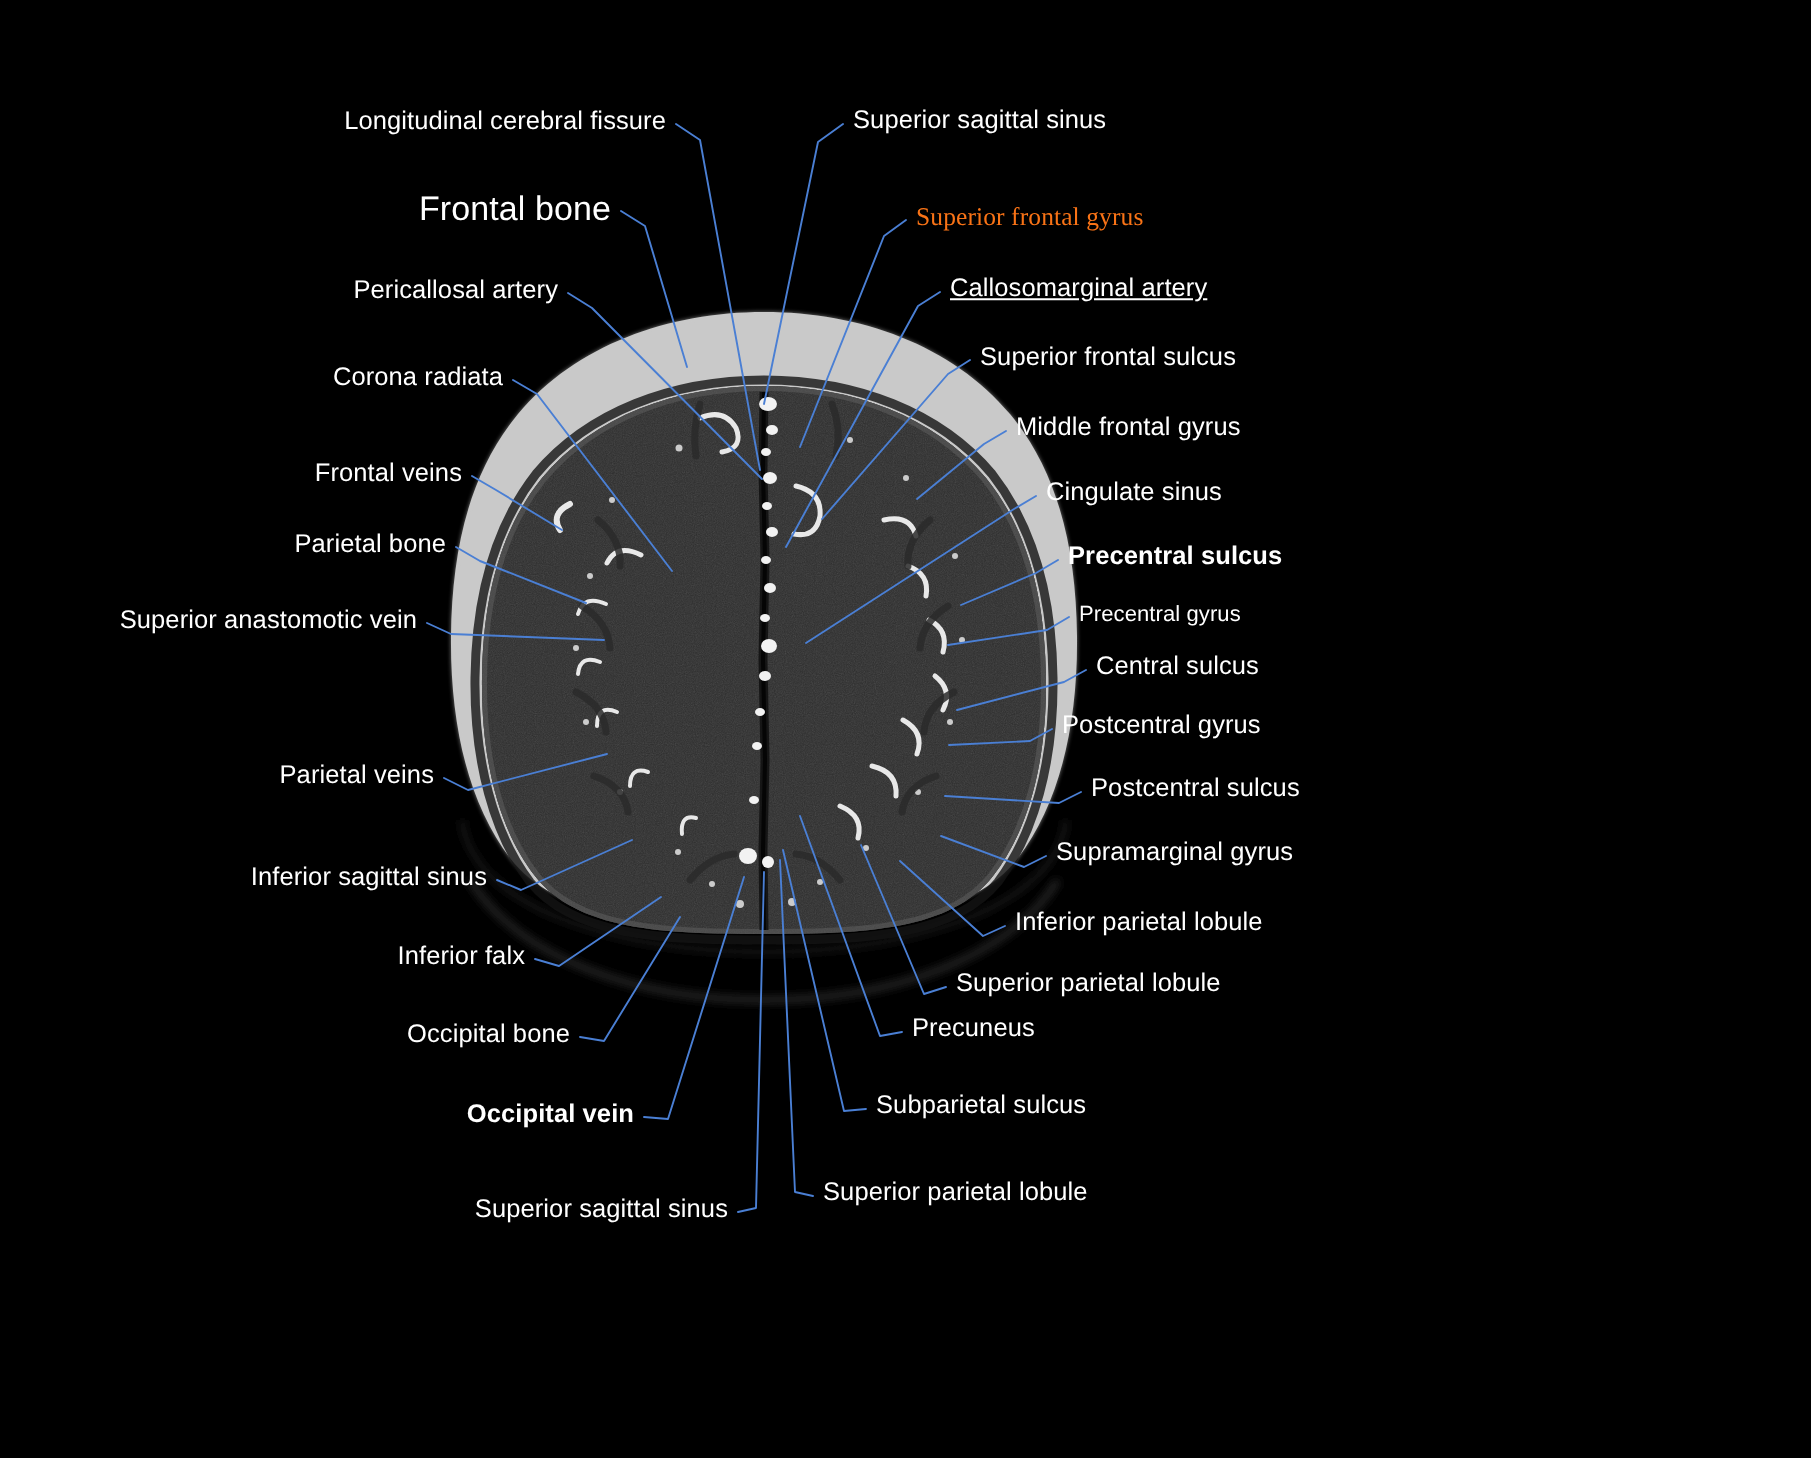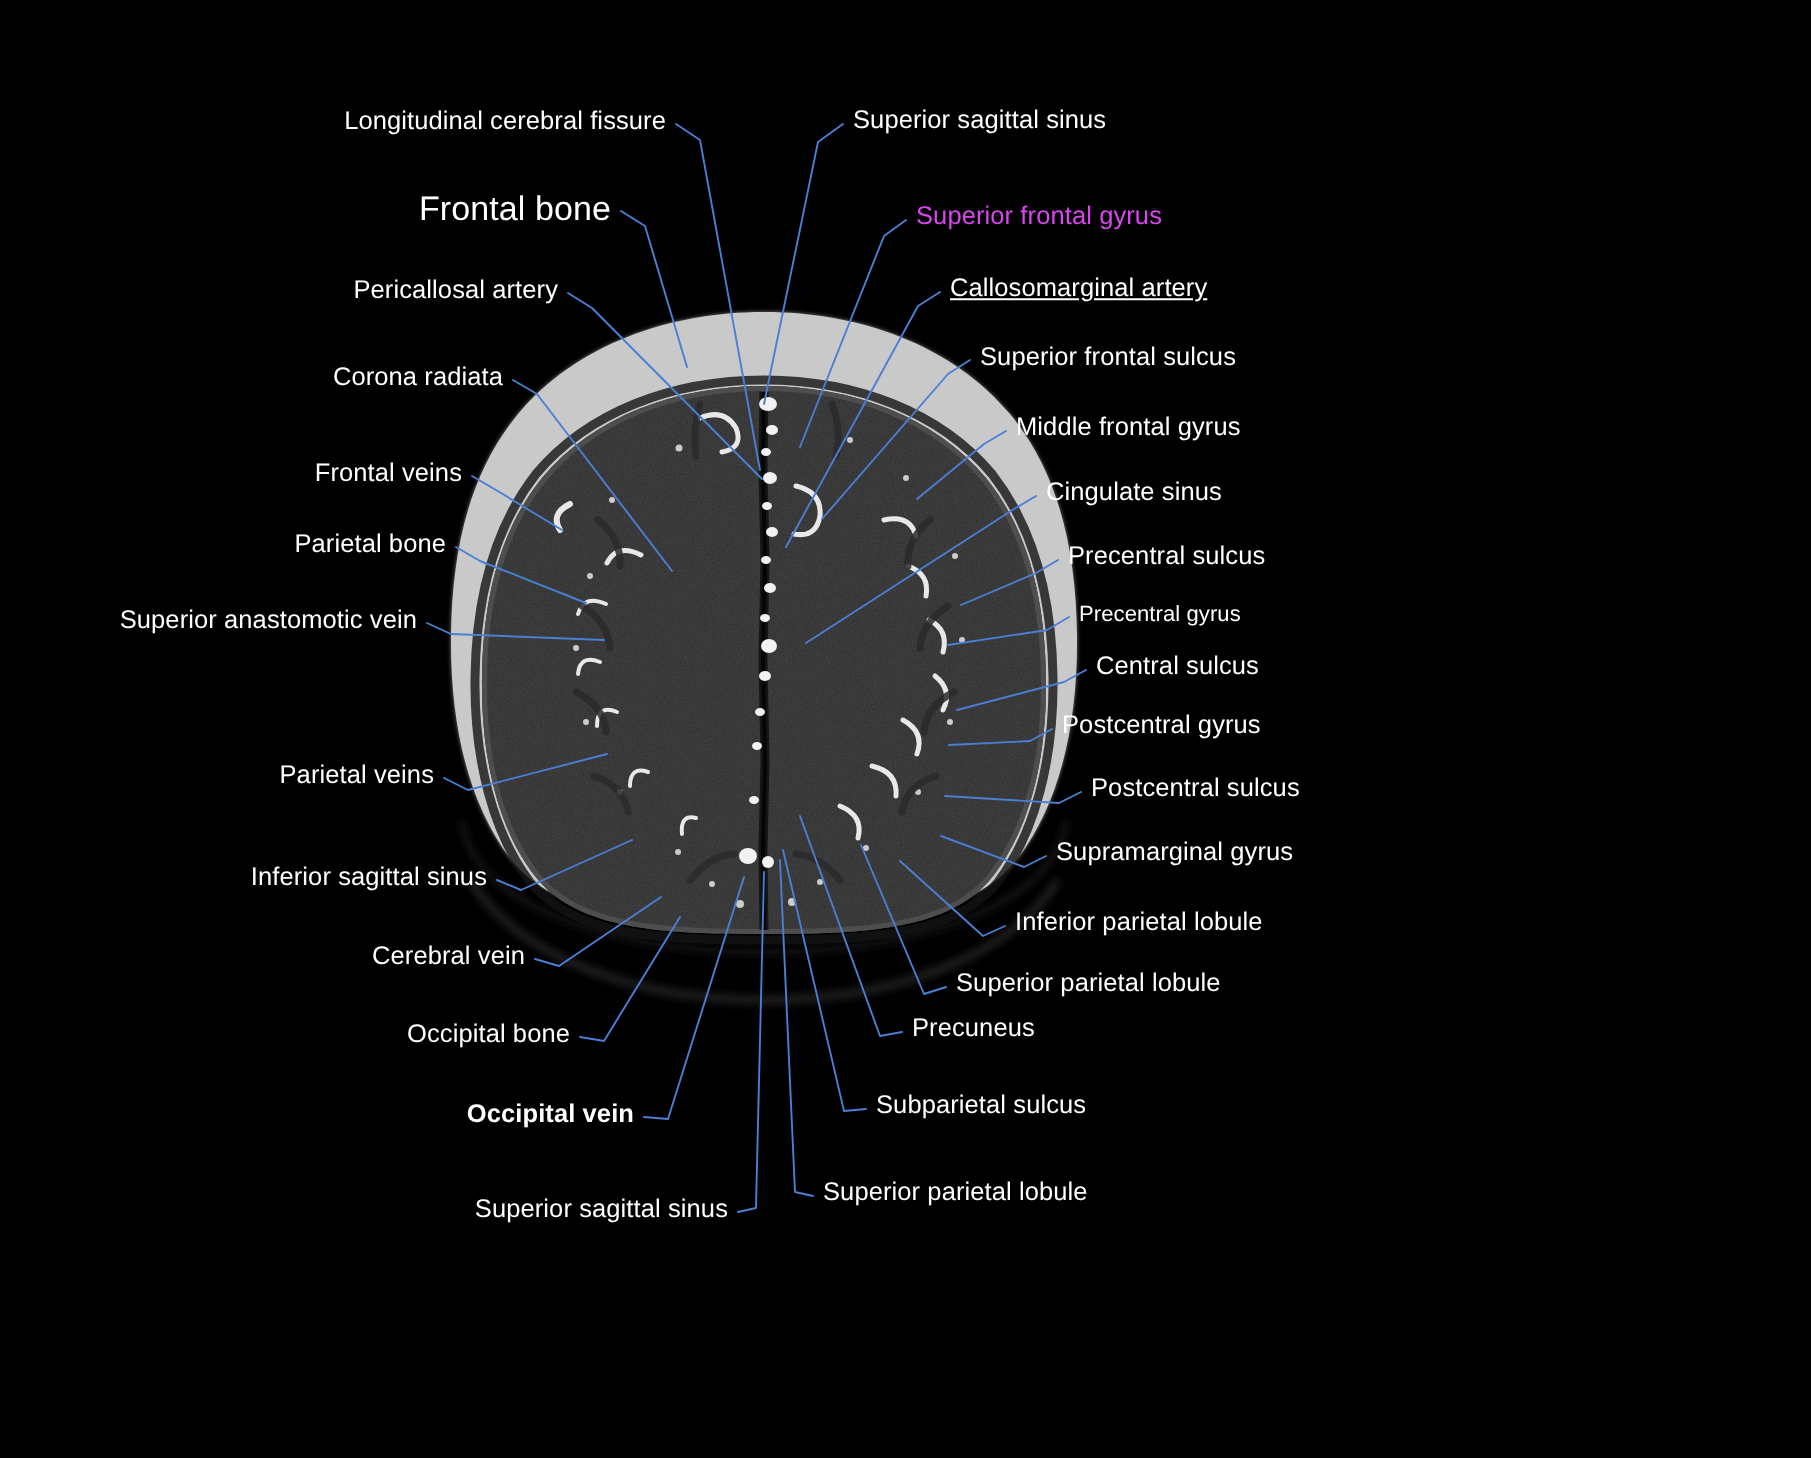--- a/index.html
+++ b/index.html
@@ -220,40 +220,40 @@
         <path d="M 866 1109 L 844 1111 L 783 850"></path>
         <path d="M 738 1212 L 756 1208 L 764 872"></path>
         <path d="M 813 1196 L 795 1192 L 780 860"></path>
       </g>
   </svg>
 
   <div id="label-layer">
       <div class="label l" style="left: 666px; top: 122px; color: rgb(255, 255, 255); font-size: 25.5px;">Longitudinal cerebral fissure</div>
       <div class="label r" style="left: 853px; top: 121px; color: rgb(255, 255, 255); font-size: 25.5px;">Superior sagittal sinus</div>
       <div class="label l" style="left: 611px; top: 209px; color: rgb(255, 255, 255); font-size: 34px;">Frontal bone</div>
-      <div class="label r" style="left: 916px; top: 217px; color: #d946ef; font-size: 25.5px;">Superior frontal gyrus</div>
+      <div class="label r" style="left: 916px; top: 217px; color: #f97316; font-size: 25.5px; font-family: Liberation Serif, serif;">Superior frontal gyrus</div>
       <div class="label l" style="left: 558px; top: 291px; color: rgb(255, 255, 255); font-size: 25.5px;">Pericallosal artery</div>
       <div class="label r" style="left: 950px; top: 289px; color: rgb(255, 255, 255); font-size: 25.5px; text-decoration: underline;">Callosomarginal artery</div>
       <div class="label r" style="left: 980px; top: 358px; color: rgb(255, 255, 255); font-size: 25.5px;">Superior frontal sulcus</div>
       <div class="label l" style="left: 503px; top: 378px; color: rgb(255, 255, 255); font-size: 25.5px;">Corona radiata</div>
       <div class="label r" style="left: 1016px; top: 428px; color: rgb(255, 255, 255); font-size: 25.5px;">Middle frontal gyrus</div>
       <div class="label r" style="left: 1046px; top: 493px; color: rgb(255, 255, 255); font-size: 25.5px;">Cingulate sinus</div>
       <div class="label l" style="left: 462px; top: 474px; color: rgb(255, 255, 255); font-size: 25.5px;">Frontal veins</div>
       <div class="label l" style="left: 446px; top: 545px; color: rgb(255, 255, 255); font-size: 25.5px;">Parietal bone</div>
-      <div class="label r" style="left: 1068px; top: 557px; color: rgb(255, 255, 255); font-size: 25.5px;">Precentral sulcus</div>
+      <div class="label r" style="left: 1068px; top: 557px; color: rgb(255, 255, 255); font-size: 25.5px; font-weight: bold;">Precentral sulcus</div>
       <div class="label r" style="left: 1079px; top: 614px; color: rgb(255, 255, 255); font-size: 22px;">Precentral gyrus</div>
       <div class="label l" style="left: 417px; top: 621px; color: rgb(255, 255, 255); font-size: 25.5px;">Superior anastomotic vein</div>
       <div class="label r" style="left: 1096px; top: 667px; color: rgb(255, 255, 255); font-size: 25.5px;">Central sulcus</div>
       <div class="label r" style="left: 1062px; top: 726px; color: rgb(255, 255, 255); font-size: 25.5px;">Postcentral gyrus</div>
       <div class="label r" style="left: 1091px; top: 789px; color: rgb(255, 255, 255); font-size: 25.5px;">Postcentral sulcus</div>
       <div class="label l" style="left: 434px; top: 776px; color: rgb(255, 255, 255); font-size: 25.5px;">Parietal veins</div>
       <div class="label r" style="left: 1056px; top: 853px; color: rgb(255, 255, 255); font-size: 25.5px;">Supramarginal gyrus</div>
       <div class="label l" style="left: 487px; top: 878px; color: rgb(255, 255, 255); font-size: 25.5px;">Inferior sagittal sinus</div>
       <div class="label r" style="left: 1015px; top: 923px; color: rgb(255, 255, 255); font-size: 25.5px;">Inferior parietal lobule</div>
-      <div class="label l" style="left: 525px; top: 957px; color: rgb(255, 255, 255); font-size: 25.5px;">Cerebral vein</div>
+      <div class="label l" style="left: 525px; top: 957px; color: rgb(255, 255, 255); font-size: 25.5px;">Inferior falx</div>
       <div class="label r" style="left: 956px; top: 984px; color: rgb(255, 255, 255); font-size: 25.5px;">Superior parietal lobule</div>
       <div class="label l" style="left: 570px; top: 1035px; color: rgb(255, 255, 255); font-size: 25.5px;">Occipital bone</div>
       <div class="label r" style="left: 912px; top: 1029px; color: rgb(255, 255, 255); font-size: 25.5px;">Precuneus</div>
       <div class="label l" style="left: 634px; top: 1115px; color: rgb(255, 255, 255); font-size: 25.5px; font-weight: bold;">Occipital vein</div>
       <div class="label r" style="left: 876px; top: 1106px; color: rgb(255, 255, 255); font-size: 25.5px;">Subparietal sulcus</div>
       <div class="label l" style="left: 728px; top: 1210px; color: rgb(255, 255, 255); font-size: 25.5px;">Superior sagittal sinus</div>
       <div class="label r" style="left: 823px; top: 1193px; color: rgb(255, 255, 255); font-size: 25.5px;">Superior parietal lobule</div>
     </div>
 
 </div>

